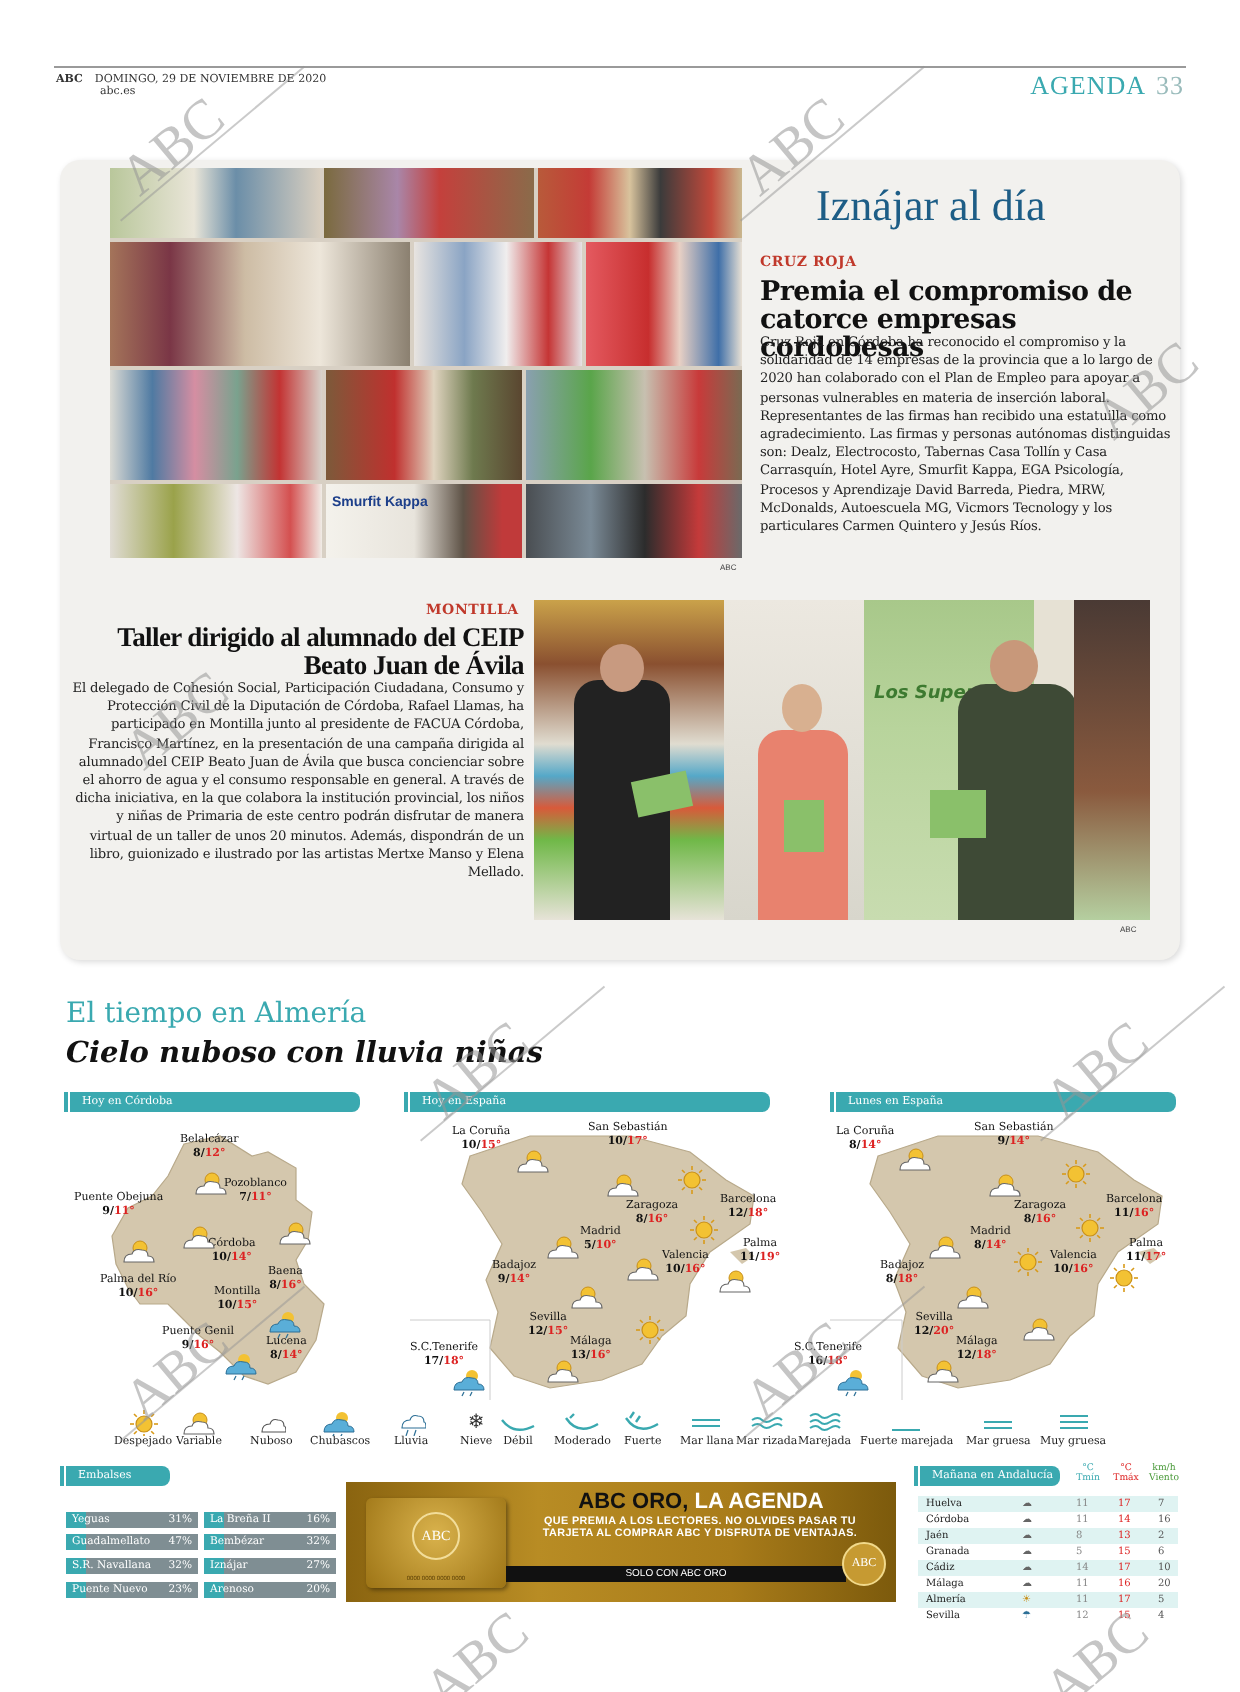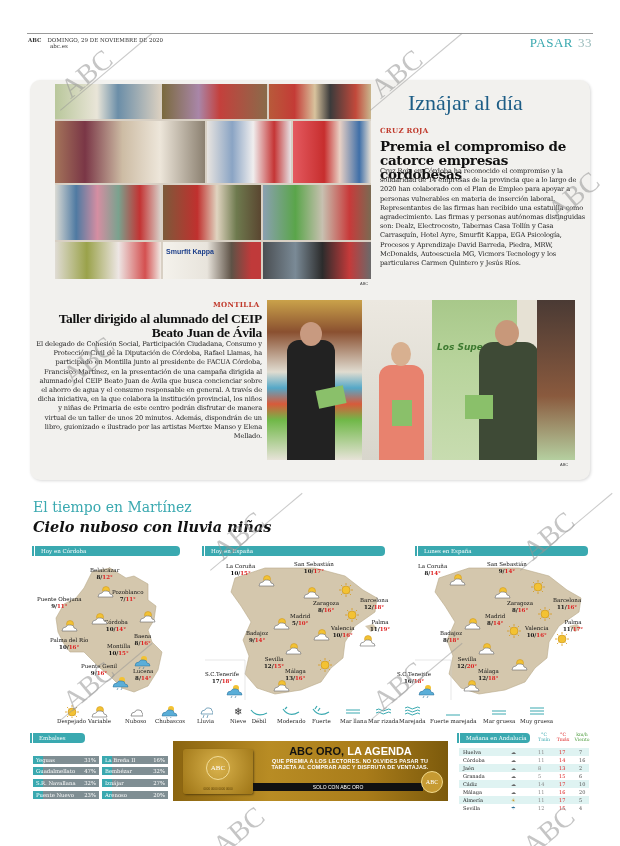--- a/index.html
+++ b/index.html
@@ -73,21 +73,21 @@
 </style>
 </head>
 <body>
 
 <div class="hdr-rule"></div>
 <div class="hdr-left">
   <b>ABC</b><span>DOMINGO, 29 DE NOVIEMBRE DE 2020</span>
   <span class="site">abc.es</span>
 </div>
 <div class="hdr-right">
-  <span>PASAR</span><span class="pg">33</span>
+  <span>AGENDA</span><span class="pg">33</span>
 </div>
 
 <div class="card"></div>
 
 <div class="collage">
   <div class="photo" style="left:0;top:0;width:105px;height:35px;background:linear-gradient(90deg,#b9c79b,#e9e5d8 40%,#6b8ea8 60%,#d9cfc0);"></div>
   <div class="photo" style="left:107px;top:0;width:105px;height:35px;background:linear-gradient(90deg,#7a6a3e,#a986a8 35%,#c4403c 55%,#8a6b4a);"></div>
   <div class="photo" style="left:214px;top:0;width:102px;height:35px;background:linear-gradient(90deg,#b85a3a,#c43b36 25%,#d8c39d 45%,#3b3b3b 60%,#c2493b 85%,#c9b78e);"></div>
   <div class="photo" style="left:0;top:37px;width:150px;height:62px;background:linear-gradient(90deg,#a4745a,#7a3646 20%,#cdbca4 45%,#ede6da 70%,#8b8070);"></div>
   <div class="photo" style="left:152px;top:37px;width:84px;height:62px;background:linear-gradient(90deg,#e8e4e0,#8aa4c4 30%,#f0eeee 55%,#c53535 80%,#e6e3e6);"></div>
@@ -124,21 +124,21 @@
   <span style="position:absolute;left:170px;top:42px;font-size:9px;font-style:italic;font-weight:bold;color:#3d7a30;font-family:'DejaVu Sans',sans-serif;">Los Super 4</span>
   <div style="position:absolute;left:212px;top:42px;width:60px;height:118px;background:#3e4a36;border-radius:14px 14px 0 0;"></div>
   <div style="position:absolute;left:228px;top:20px;width:24px;height:26px;background:#c8987a;border-radius:50%;"></div>
   <div style="position:absolute;left:270px;top:0;width:38px;height:160px;background:linear-gradient(180deg,#4a3a34,#8a5a3e 60%,#b5cfa0);"></div>
   <div style="position:absolute;left:50px;top:88px;width:28px;height:18px;background:#8ac06a;transform:rotate(-12deg);"></div>
   <div style="position:absolute;left:125px;top:100px;width:20px;height:26px;background:#8ac06a;"></div>
   <div style="position:absolute;left:198px;top:95px;width:28px;height:24px;background:#8ac06a;"></div>
 </div>
 <span class="credit" style="left:560px;top:462px;">ABC</span>
 
-<div class="w-title">El tiempo en Martínez</div>
+<div class="w-title">El tiempo en Almería</div>
 <div class="w-sub">Cielo nuboso con lluvia niñas</div>
 
 <div class="tab" style="left:35px;top:546px;width:145px;">Hoy en Córdoba</div>
 <div class="tab" style="left:205px;top:546px;width:180px;">Hoy en España</div>
 <div class="tab" style="left:418px;top:546px;width:170px;">Lunes en España</div>
 
 <svg class="map" style="left:30px;top:560px;" width="160" height="140">
   <path d="M62 12 L80 8 L96 18 L104 16 L118 24 L118 40 L126 46 L124 60 L118 70 L122 82 L132 92 L128 110 L118 126 L104 132 L92 128 L80 116 L70 108 L62 100 L54 92 L40 92 L34 84 L28 72 L26 58 L34 44 L46 38 L54 28 Z" fill="#d4c7ad" stroke="#b8a98a" stroke-width="0.6"></path>
 </svg>
 

